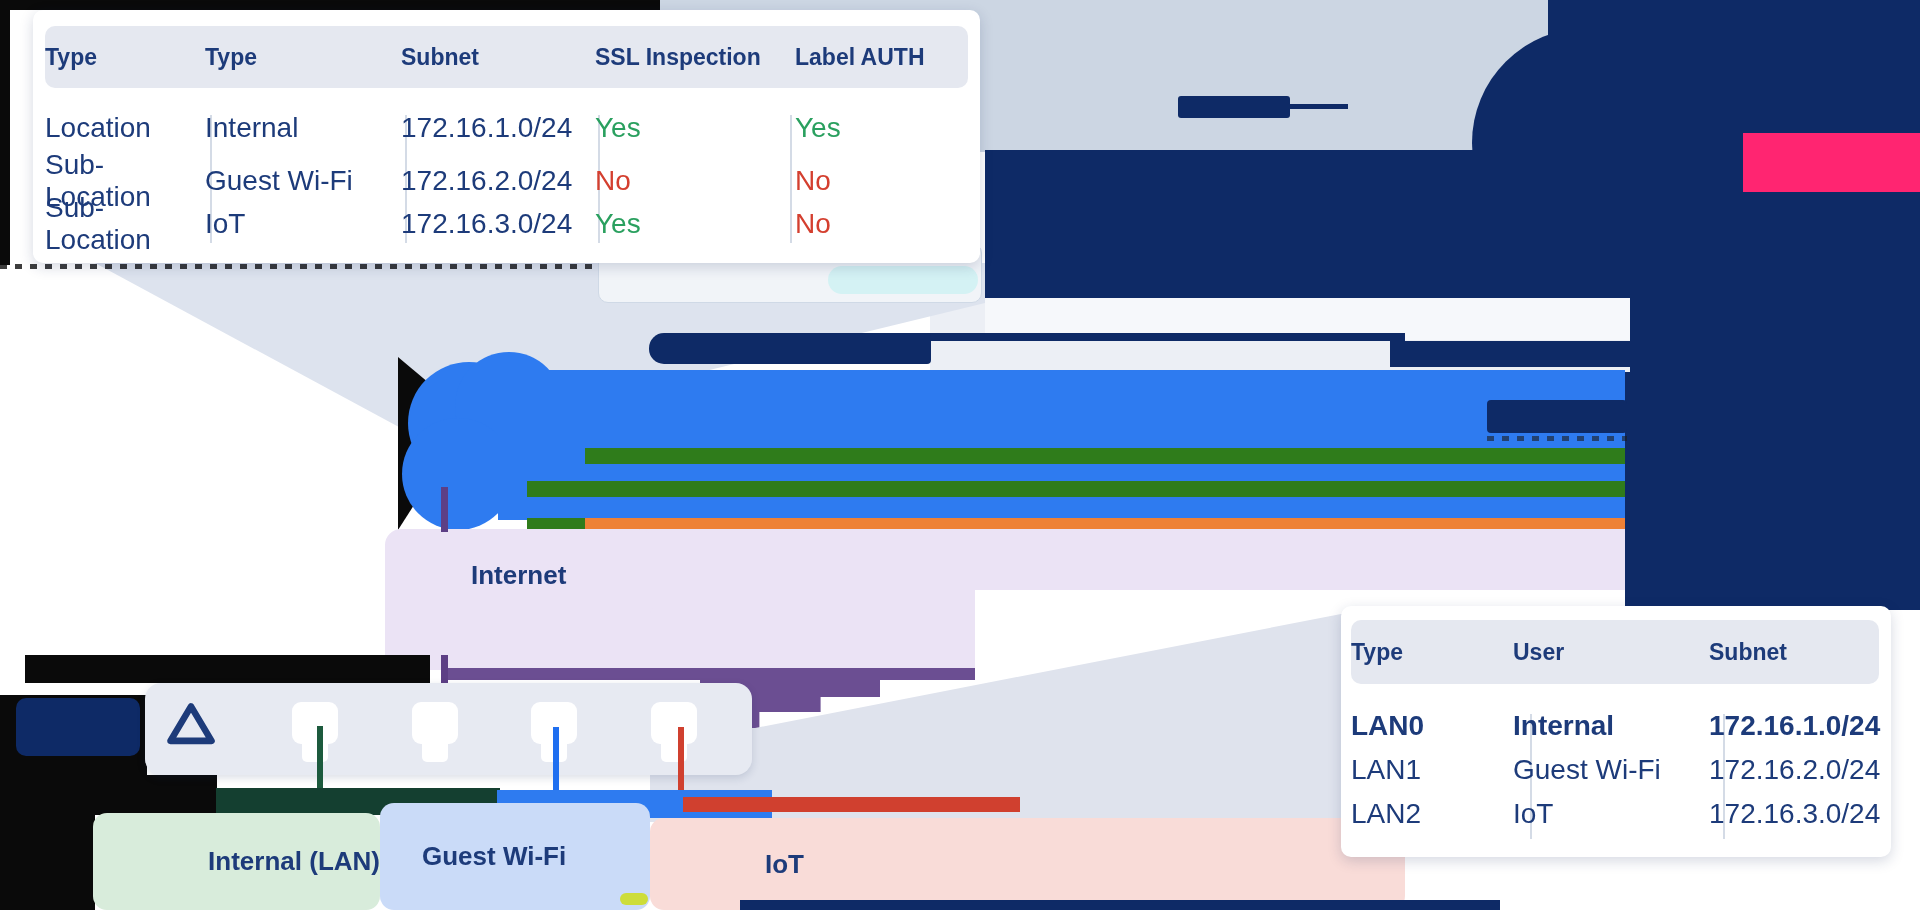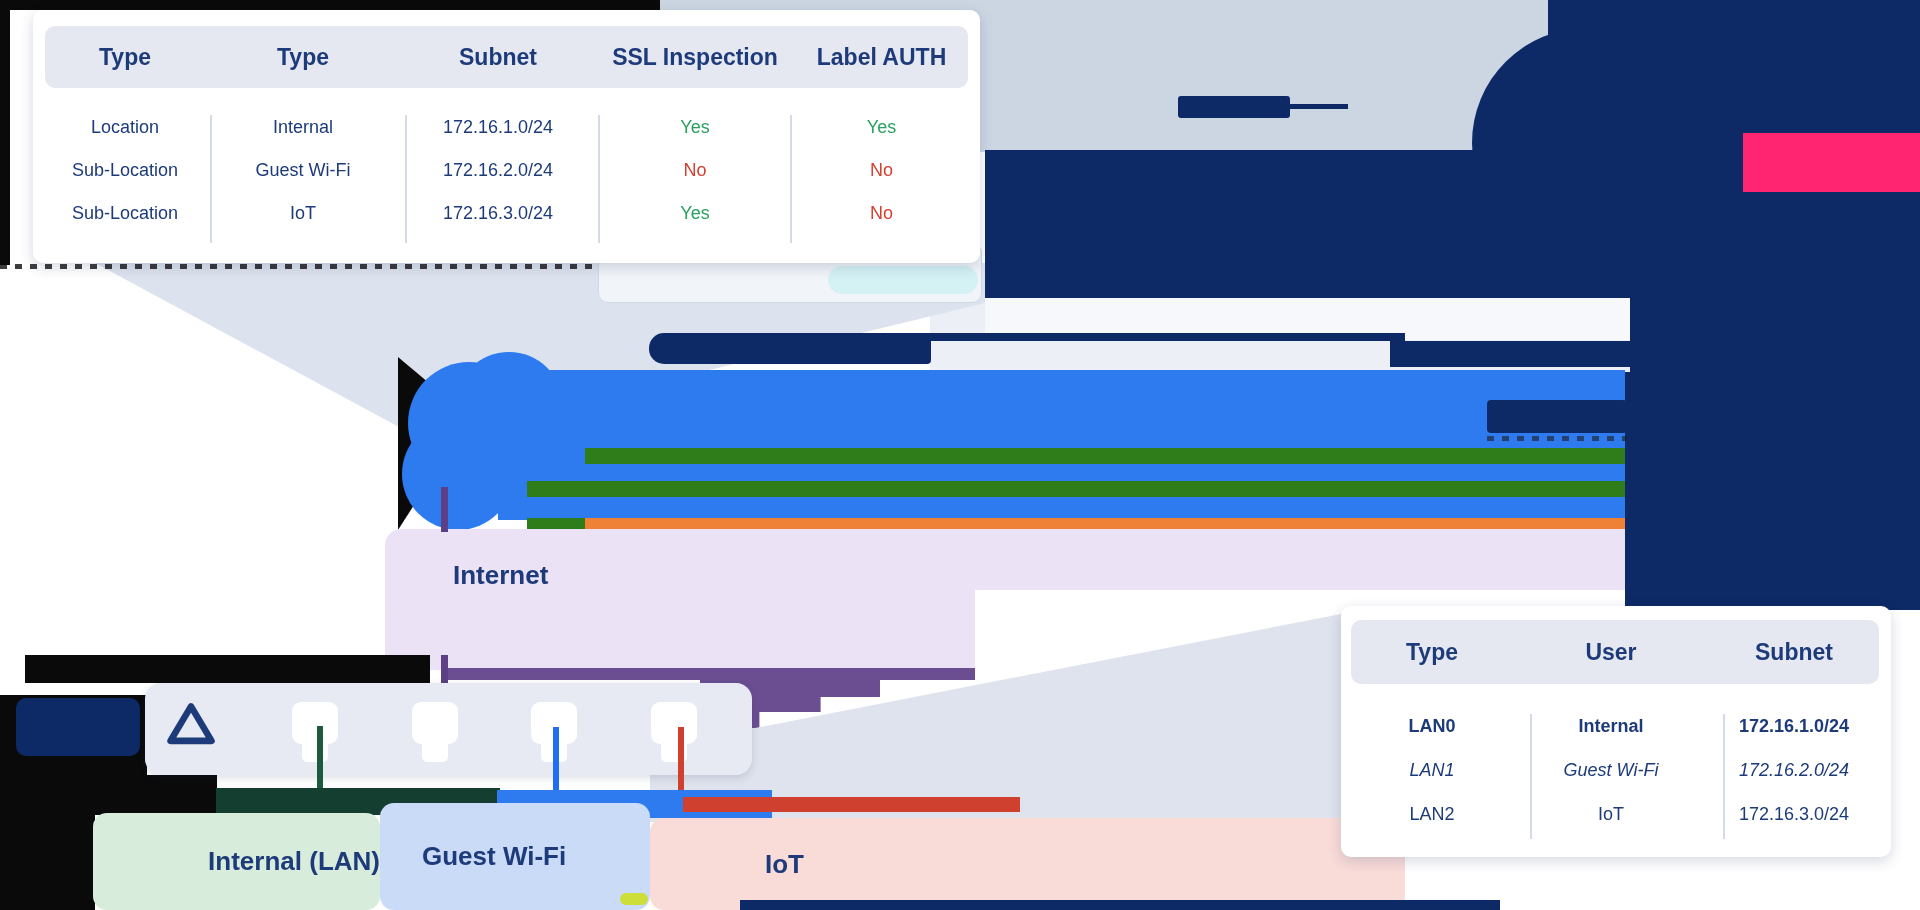--- a/index.html
+++ b/index.html
@@ -18,23 +18,23 @@
   .orange{background:var(--orange,#ee8136);}
   .lavender{background:var(--lavender,#ebe3f5);}
   .grayband{background:#eceff5;}
   .whiteband{background:#f6f8fb;}
   .funnel{background:#dde3ee;}
   .wedge{background:#dfe3ed;}
   .purple{background:var(--purple,#6b4e92);}
   
   .card{background:#ffffff;border-radius:10px;box-shadow:0 4px 14px rgba(20,40,90,.18);}
   .thead{background:#e5e8f0;border-radius:10px;display:grid;align-items:center;}
-  .thead span{font-weight:bold;font-size:23px;text-align:center;color:var(--navy_text,#1d3b7a);}
+  .thead span{font-weight:bold;font-size:23px;text-align:left;color:var(--navy_text,#1d3b7a);}
   .trow{display:grid;align-items:center;}
-  .trow span{font-size:18px;text-align:center;color:var(--navy_text,#1d3b7a);}
+  .trow span{font-size:28px;text-align:left;color:var(--navy_text,#1d3b7a);}
   .vdiv{position:absolute;width:2px;background:#d4dbe6;}
   .cols5{grid-template-columns:160px 196px 194px 200px 173px;}
   .cols3{grid-template-columns:162px 196px 170px;}
   
   .device{background:#e7eaf2;border-radius:16px;box-shadow:0 3px 8px rgba(20,40,90,.15);}
   .port-top{position:absolute;width:46px;height:42px;background:#fff;border-radius:9px;}
   .port-tab{position:absolute;width:26px;height:20px;background:#fff;border-radius:0 0 5px 5px;}
   
   .zone{border-radius:14px;display:flex;align-items:center;}
   .zone span{font-weight:bold;font-size:26px;color:var(--navy_text,#1d3b7a);}
@@ -77,21 +77,21 @@
   <div class="abs greenstripe" style="left:585px;top:448px;width:1040px;height:16px;"></div>
   <div class="abs greenstripe" style="left:527px;top:481px;width:1098px;height:16px;"></div>
   <div class="abs greenstripe" style="left:527px;top:518px;width:58px;height:24px;"></div>
   <div class="abs orange" style="left:585px;top:518px;width:1040px;height:24px;"></div>
   <div class="abs navy" style="left:1487px;top:400px;width:140px;height:33px;border-radius:4px;"></div>
   <div class="abs dotline" style="left:1487px;top:436px;width:140px;height:5px;opacity:.6;"></div>
 
   <div class="abs lavender" style="left:640px;top:529px;width:985px;height:61px;"></div>
   <div class="abs lavender" style="left:385px;top:560px;width:590px;height:110px;"></div>
   <div class="abs lavender" style="left:385px;top:529px;width:270px;height:88px;border-radius:16px;"></div>
-  <div class="abs netlabel" style="left:453px;top:560px;">Internet</div>
+  <div class="abs netlabel" style="left:471px;top:560px;">Internet</div>
 
   <div class="abs" style="left:441px;top:487px;width:7px;height:45px;background:#5d3f85;"></div>
   <div class="abs purple" style="left:443px;top:668px;width:532px;height:12px;"></div>
   <div class="abs purple" style="left:700px;top:680px;width:180px;height:50px;clip-path:polygon(100% 0,100% 34%,67% 34%,67% 64%,33% 64%,33% 100%,0 100%,0 0);"></div>
   <div class="abs" style="left:441px;top:655px;width:7px;height:82px;background:#5d3f85;"></div>
 
   <div class="abs wedge" style="left:650px;top:610px;width:700px;height:212px;clip-path:polygon(105px 118px,691px 4px,700px 4px,700px 212px,0 212px,0 118px);"></div>
 
   <div class="abs black" style="left:0;top:0;width:660px;height:10px;"></div>
   <div class="abs black" style="left:0;top:0;width:10px;height:265px;"></div>
@@ -180,21 +180,21 @@
       <span>Subnet</span>
     </div>
     <div class="vdiv" style="left:189px;top:108px;height:125px;"></div>
     <div class="vdiv" style="left:382px;top:108px;height:125px;"></div>
 
     <div class="abs trow cols3" style="left:10px;top:98px;width:528px;height:44px;font-weight:bold;">
       <span>LAN0</span>
       <span>Internal</span>
       <span>172.16.1.0/24</span>
     </div>
-    <div class="abs trow cols3" style="left:10px;top:142px;width:528px;height:44px;font-style:italic;">
+    <div class="abs trow cols3" style="left:10px;top:142px;width:528px;height:44px;">
       <span>LAN1</span>
       <span>Guest Wi-Fi</span>
       <span>172.16.2.0/24</span>
     </div>
     <div class="abs trow cols3" style="left:10px;top:186px;width:528px;height:44px;">
       <span>LAN2</span>
       <span>IoT</span>
       <span>172.16.3.0/24</span>
     </div>
   </div>

